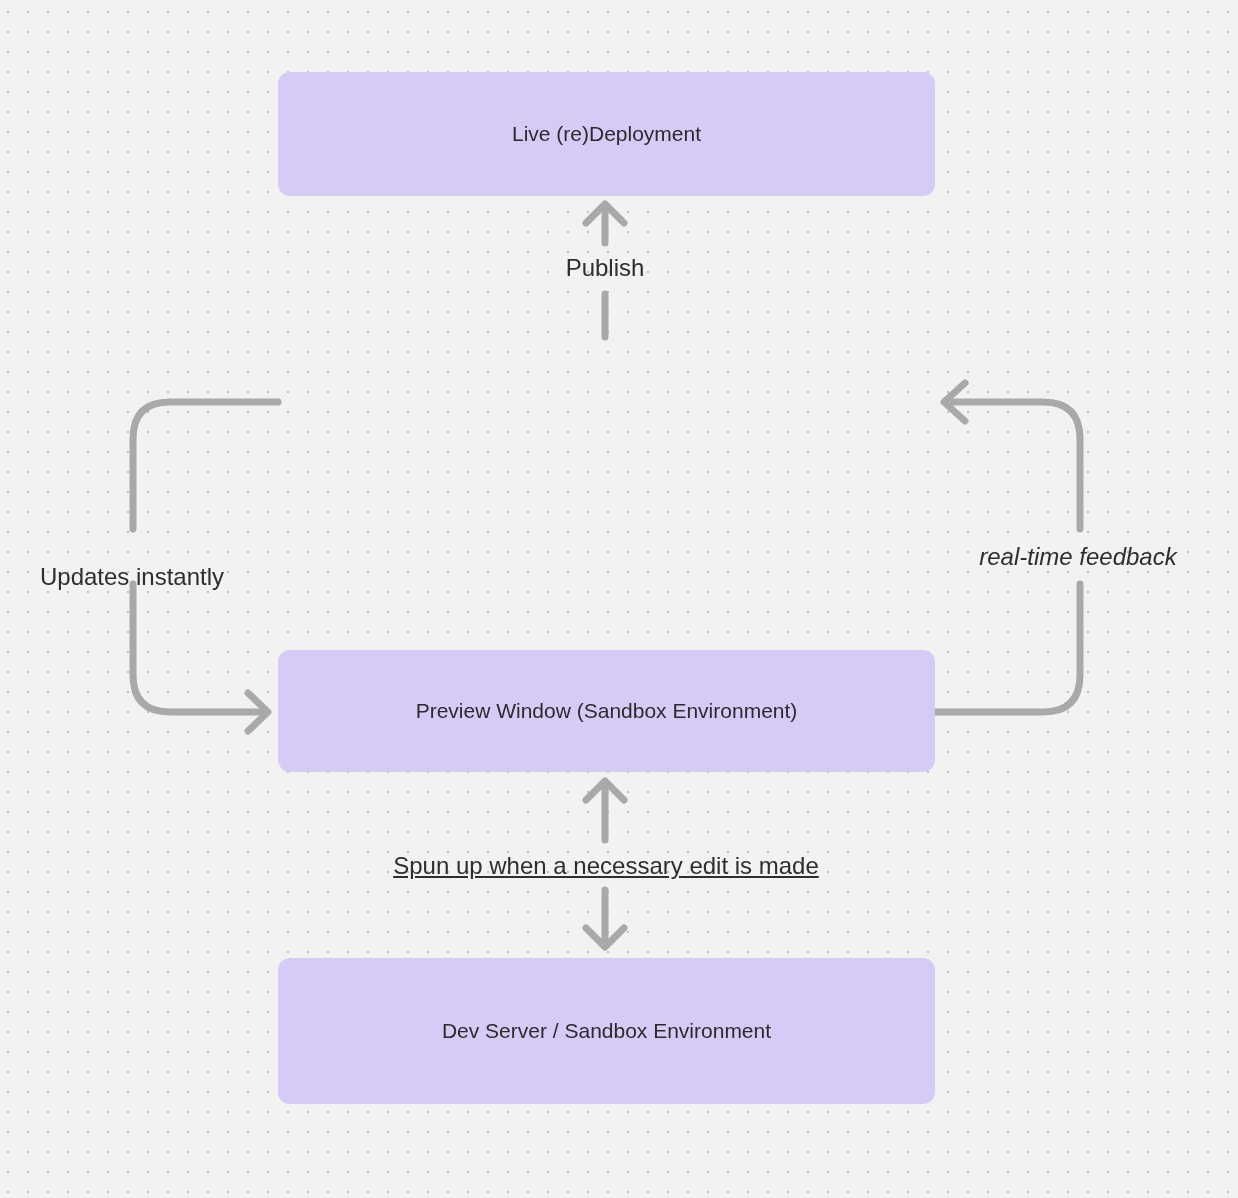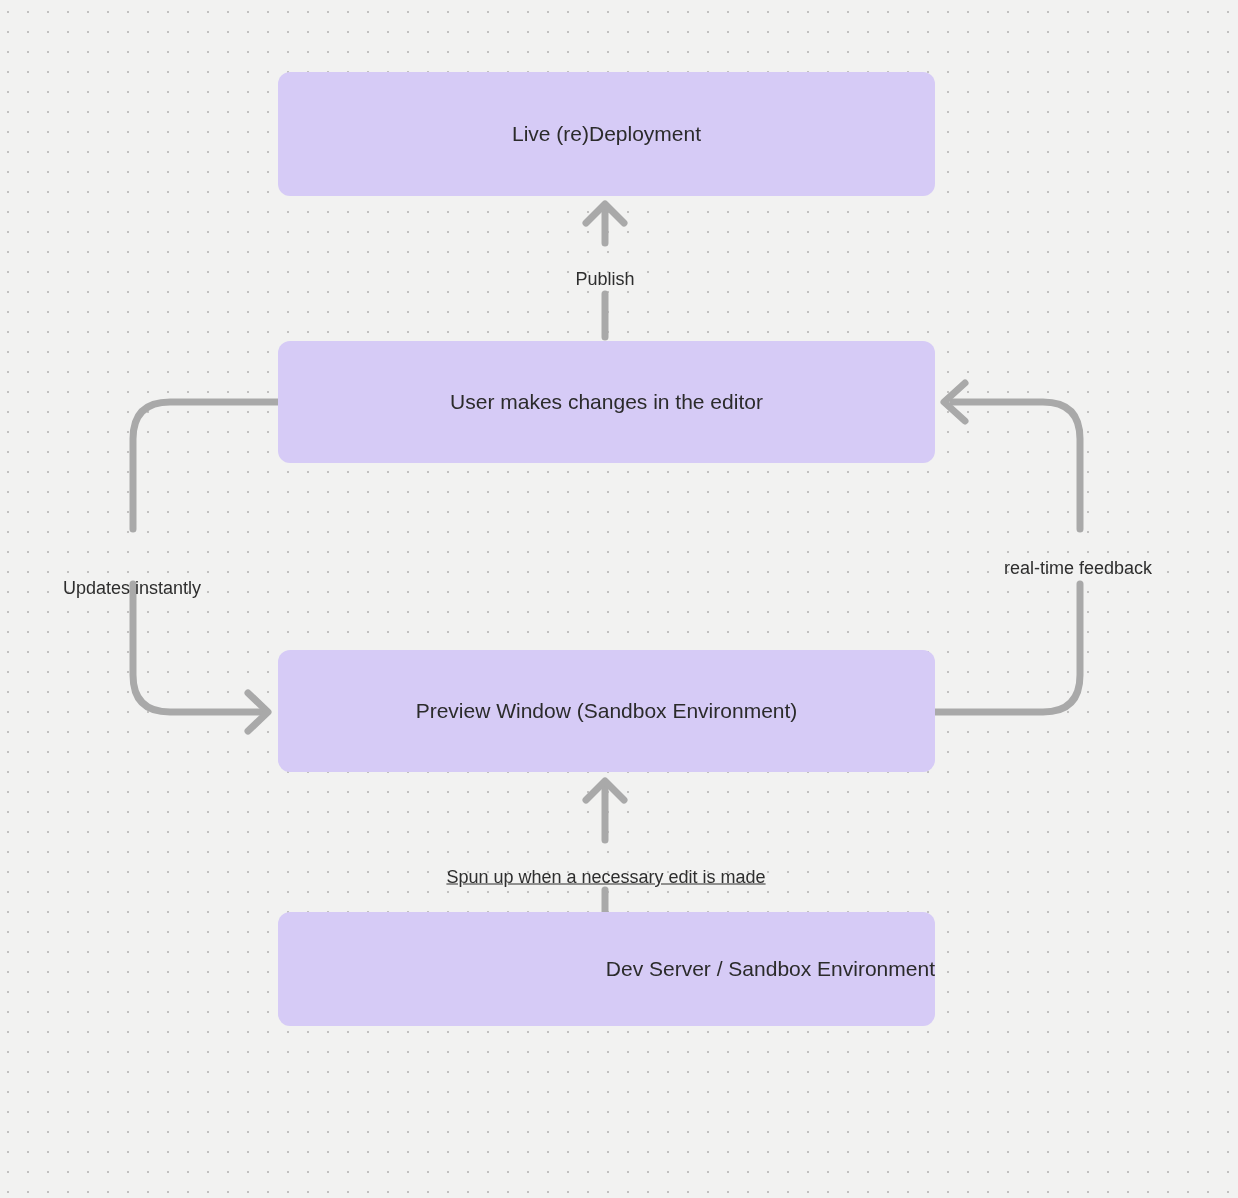--- a/index.html
+++ b/index.html
@@ -41,32 +41,31 @@
     display: flex;
     align-items: center;
     justify-content: center;
     text-align: center;
     font-size: 21px;
     color: var(--node-text, #2b2b2b);
   }
   .node-live     { top: 72px;  height: 124px; }
   .node-editor   { top: 341px; height: 122px; }
   .node-preview  { top: 650px; height: 122px; }
-  .node-devsrv   { top: 912px; height: 114px; justify-content: flex-end; }
+  .node-devsrv   { top: 958px; height: 146px; }
   .edge-label {
     position: absolute;
     transform: translate(-50%, -50%);
     white-space: nowrap;
-    font-size: 18px;
+    font-size: 24px;
     color: var(--label-text, #2e2e2e);
-    margin-top: 11px;
   }
   .lbl-publish  { left: 605px;  top: 268px; }
   .lbl-updates  { left: 132px;  top: 577px; }
-  .lbl-feedback { left: 1078px; top: 557px; }
+  .lbl-feedback { left: 1078px; top: 557px; font-style: italic; }
   .lbl-spun     { left: 606px;  top: 866px; text-decoration: underline; }
 </style>
 </head>
 <body>
 
 <div class="canvas">
 
   <svg class="arrows" viewBox="0 0 1238 1198" xmlns="http://www.w3.org/2000/svg">
 
     <g>
@@ -92,23 +91,20 @@
       <path d="M 586 800 L 605 781 L 624 800"></path>
       <path d="M 605 890 L 605 944"></path>
       <path d="M 586 928 L 605 947 L 624 928"></path>
     </g>
   </svg>
 
   <div class="node node-live">
     <span>Live (re)Deployment</span>
   </div>
 
-  <div class="node node-editor">
-    <span>User makes changes in the editor</span>
-  </div>
 
   <div class="node node-preview">
     <span>Preview Window (Sandbox Environment)</span>
   </div>
 
   <div class="node node-devsrv">
     <span>Dev Server / Sandbox Environment</span>
   </div>
 
   <div class="edge-label lbl-publish">Publish</div>

